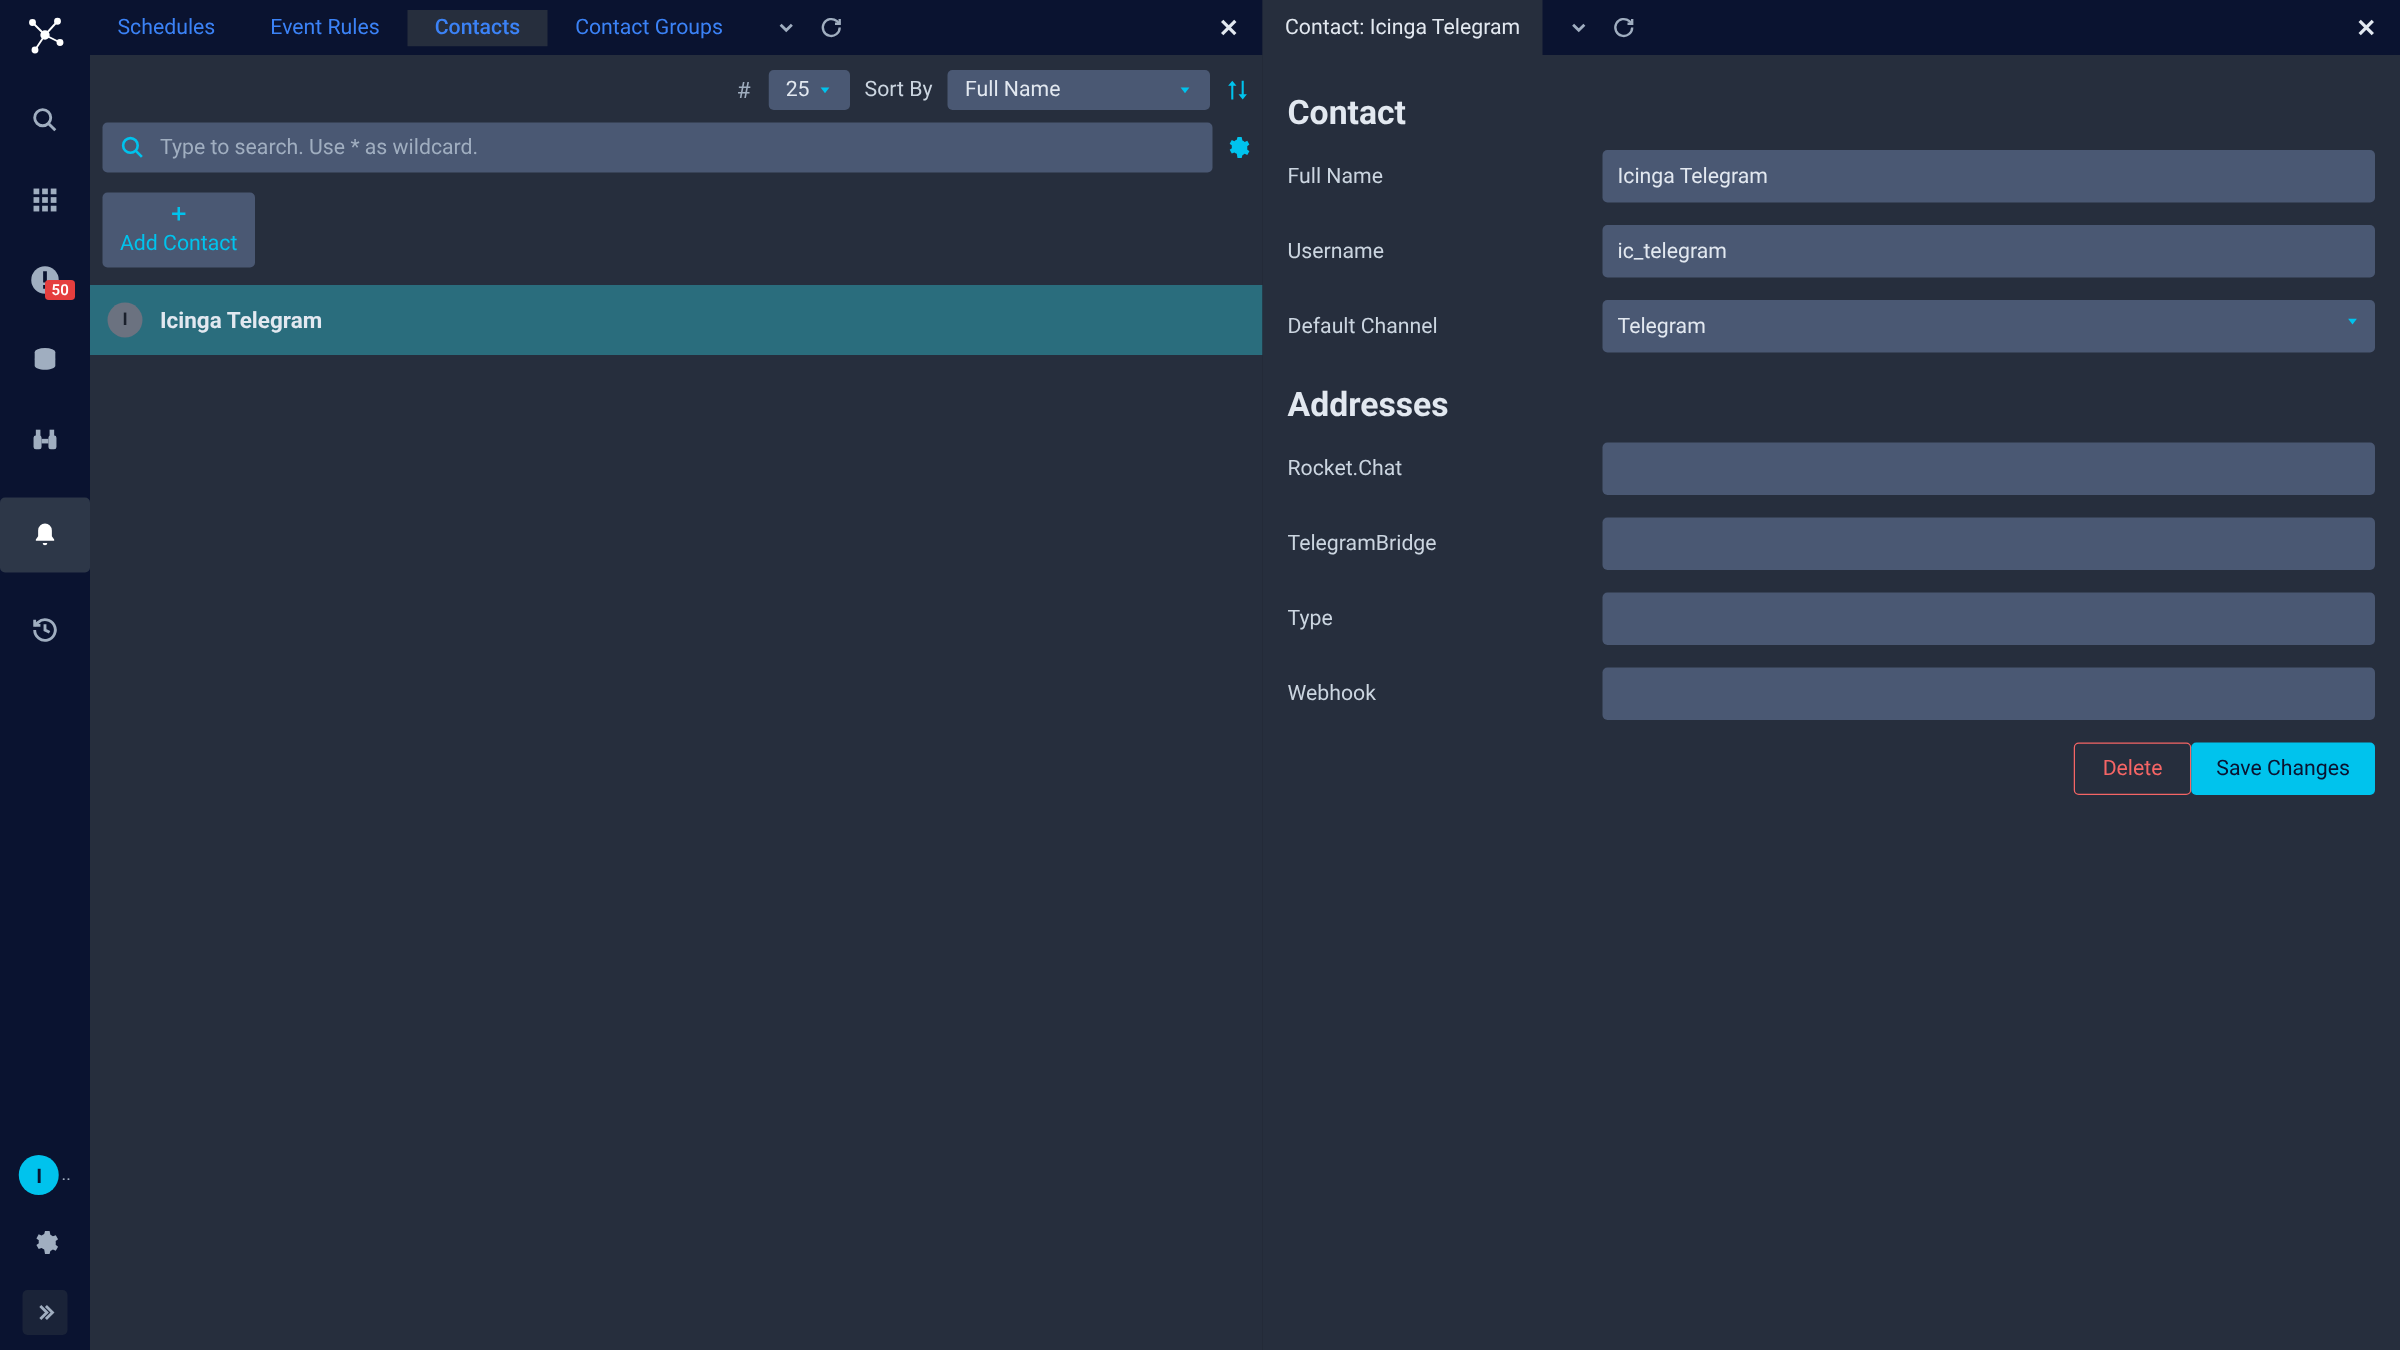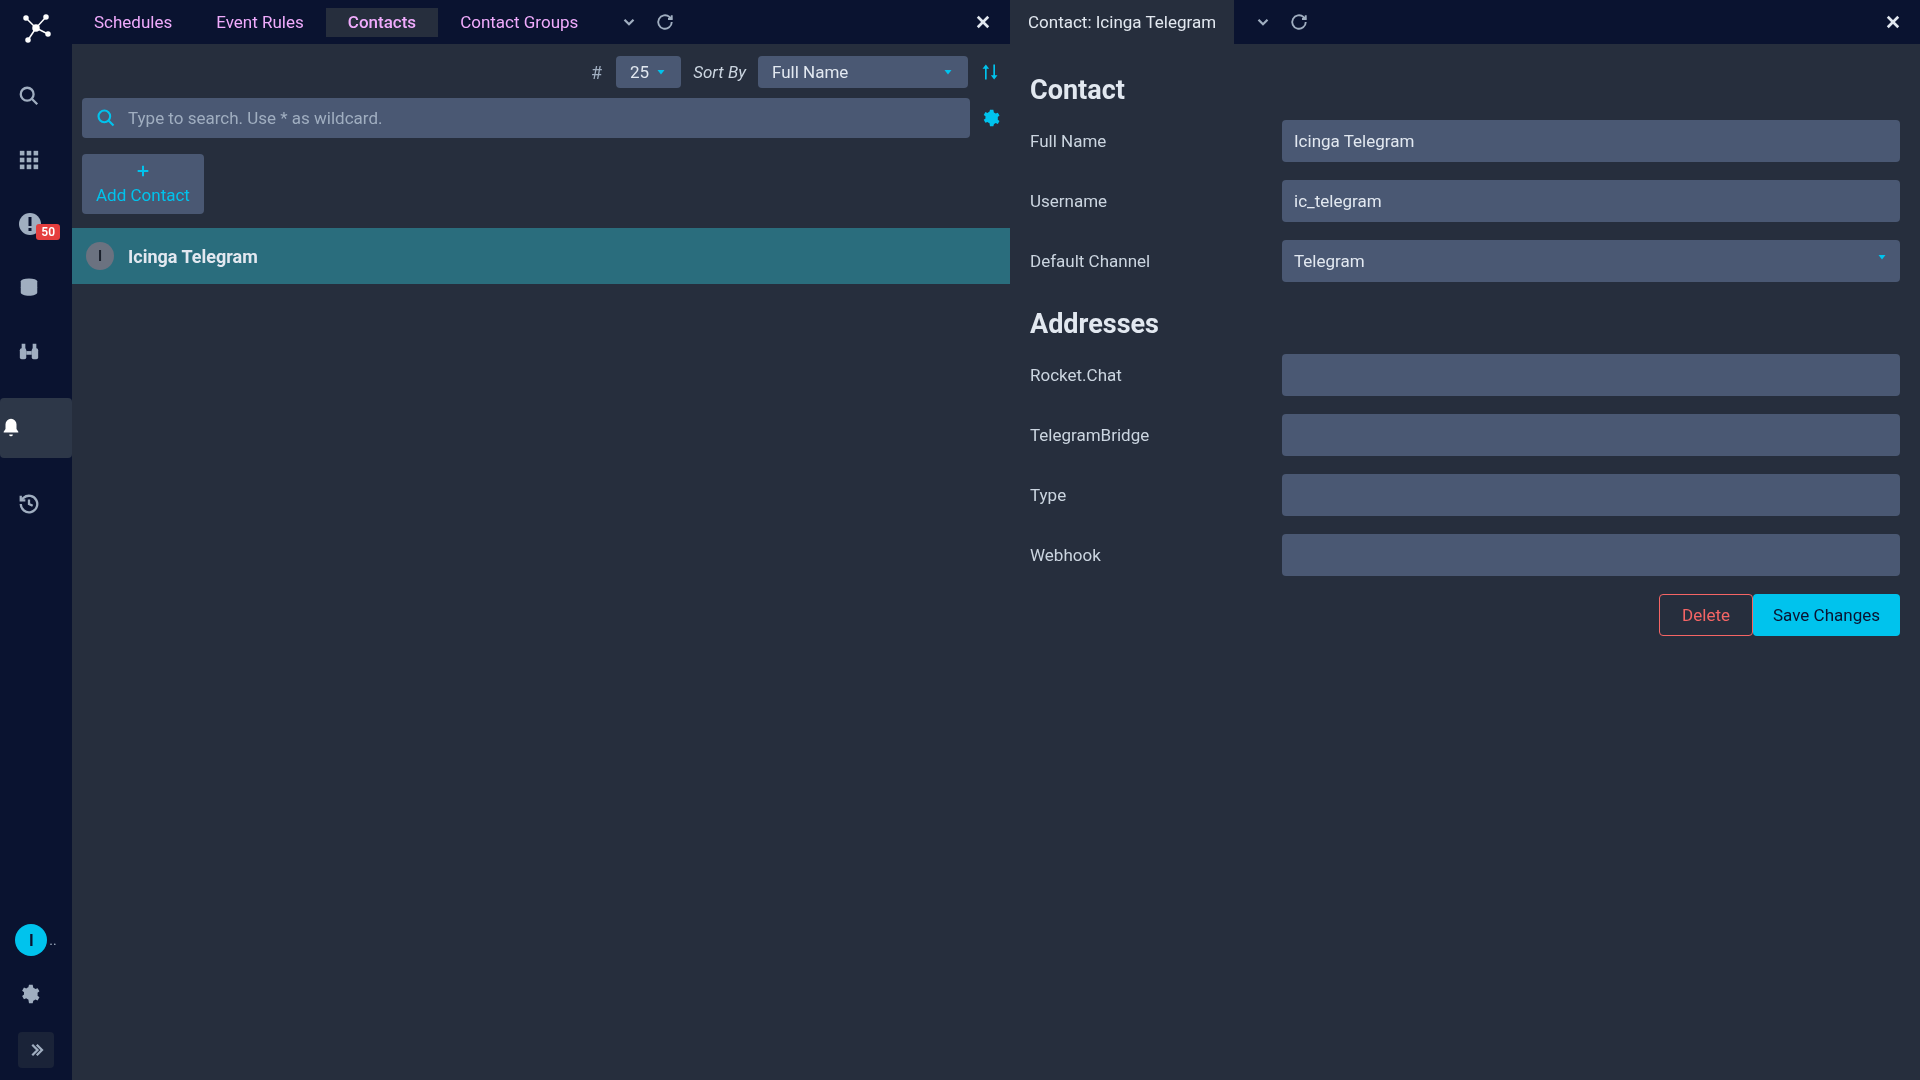--- a/index.html
+++ b/index.html
@@ -39,20 +39,21 @@
   flex-direction: column;
   gap: 28px;
   align-items: center;
   margin-top: 10px;
 }
 .sidebar-icon {
   width: 36px;
   height: 36px;
   display: flex;
   align-items: center;
+  justify-content: center;
   color: #a0aec0;
   cursor: pointer;
   position: relative;
 }
 .sidebar-icon.active {
   background: #2d3748;
   border-radius: 4px;
   color: #fff;
   width: 72px;
   height: 60px;
@@ -123,21 +124,21 @@
   background: #0a1330;
   height: 44px;
   display: flex;
   align-items: center;
 }
 .tab {
   padding: 0 22px;
   height: 29px;
   display: flex;
   align-items: center;
-  color: #f0abfc;
+  color: #3b82f6;
   font-size: 17px;
   cursor: pointer;
 }
 .tab.active {
   background: #262e3d;
   font-weight: 500;
 }
 .tab-actions {
   display: flex;
   align-items: center;
@@ -198,21 +199,20 @@
   font-size: 17px;
   color: #e2e8f0;
 }
 .select-box.wide {
   width: 210px;
   justify-content: space-between;
 }
 .sort-label {
   color: #cbd5e0;
   font-size: 17px;
-  font-style: italic;
 }
 .sort-dir-icon {
   color: #00c3ed;
   cursor: pointer;
   display: flex;
 }
 
 
 .search-bar {
   padding: 4px 10px 10px 10px;

